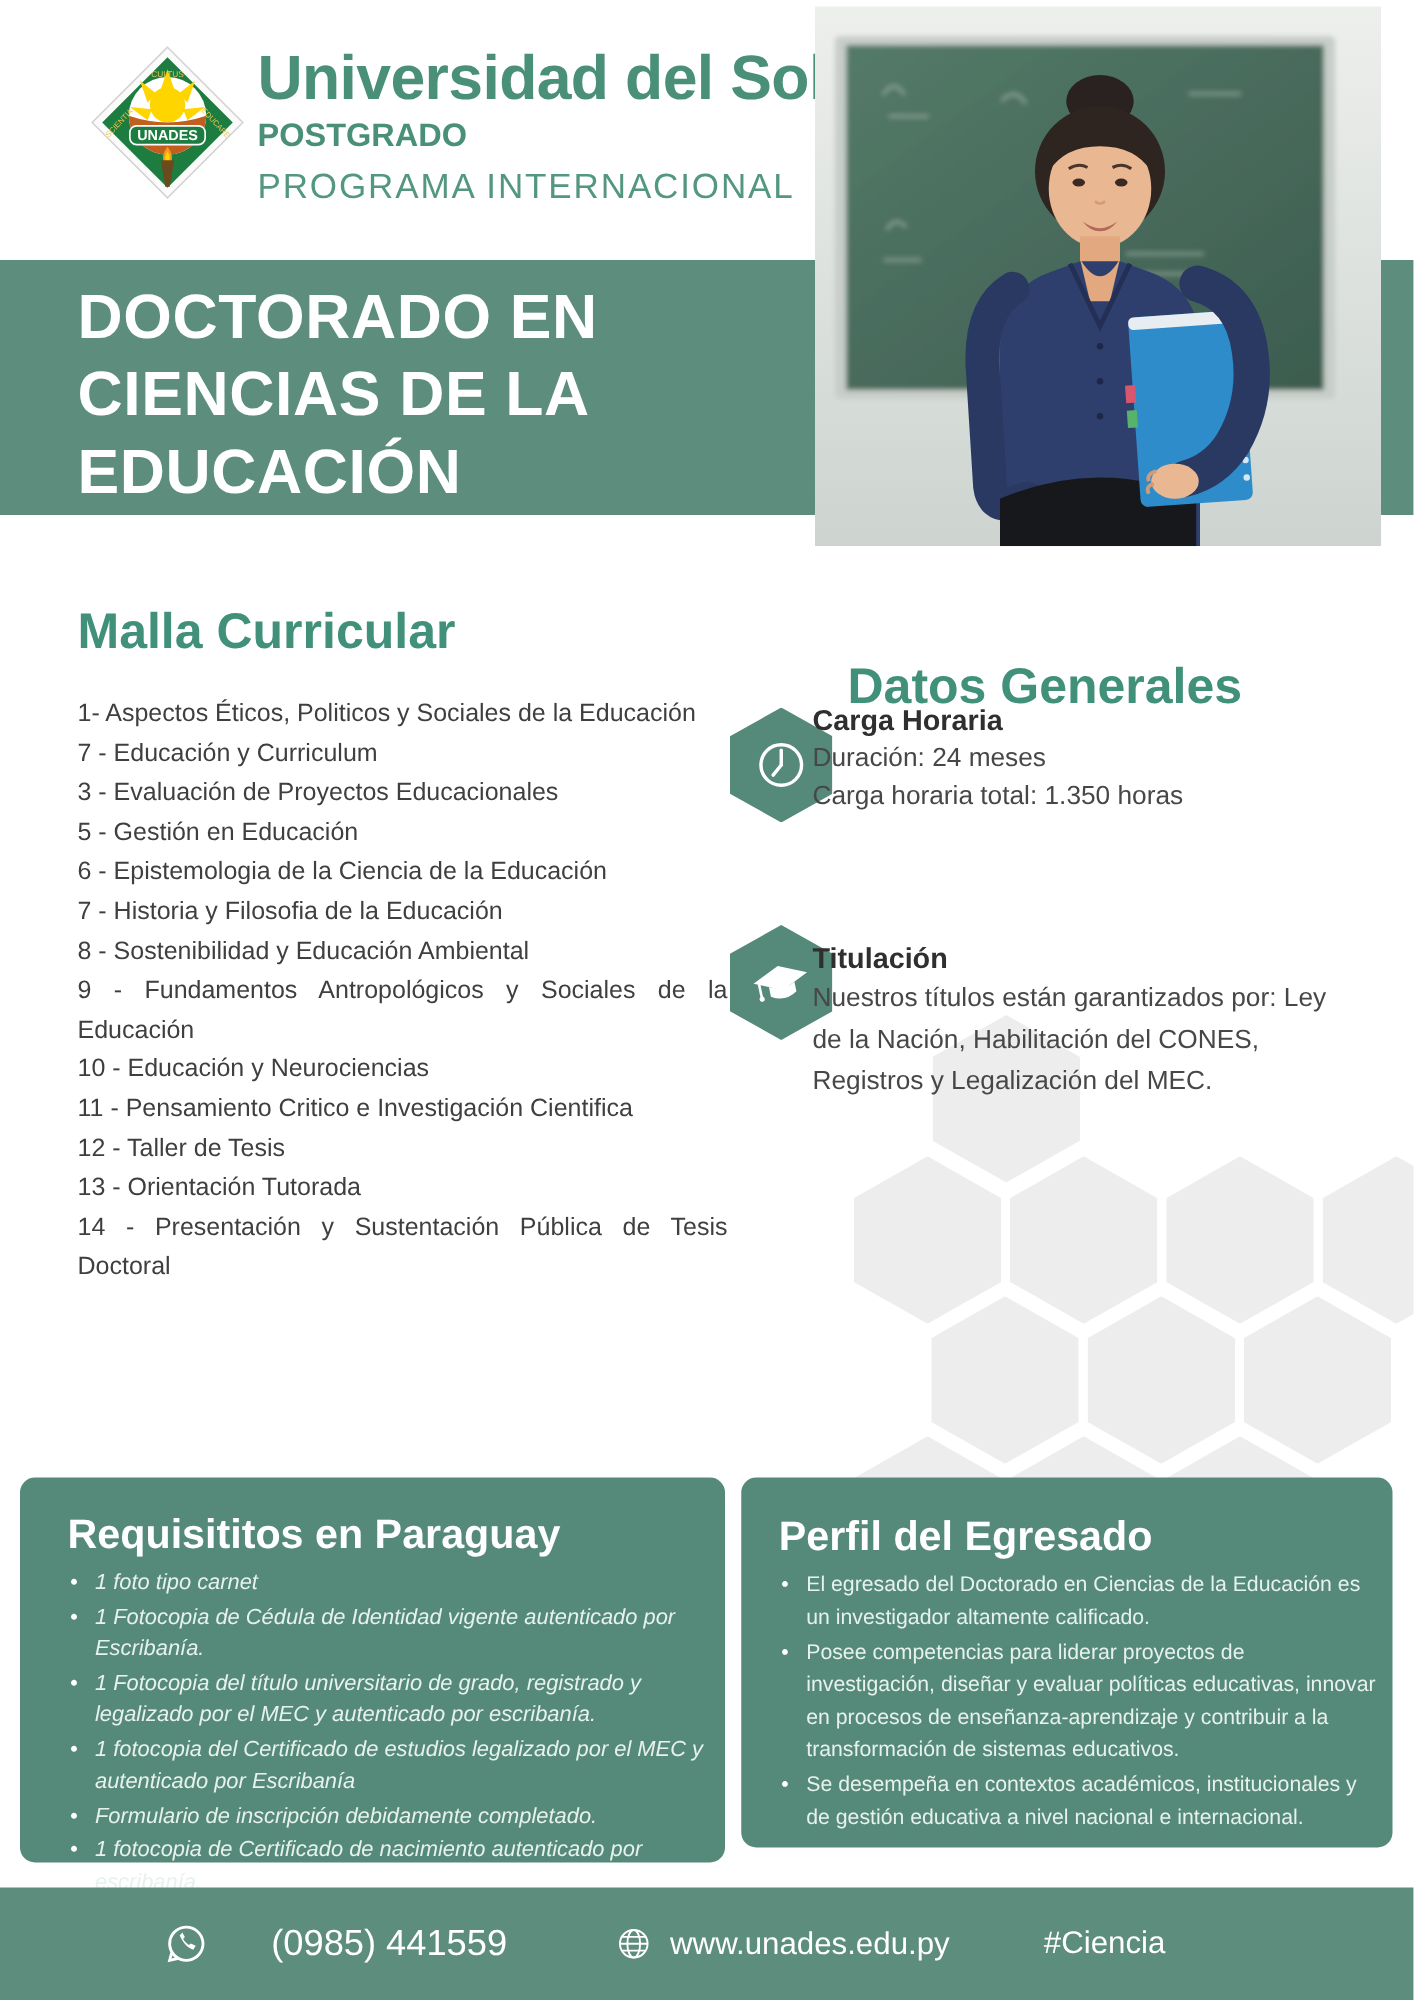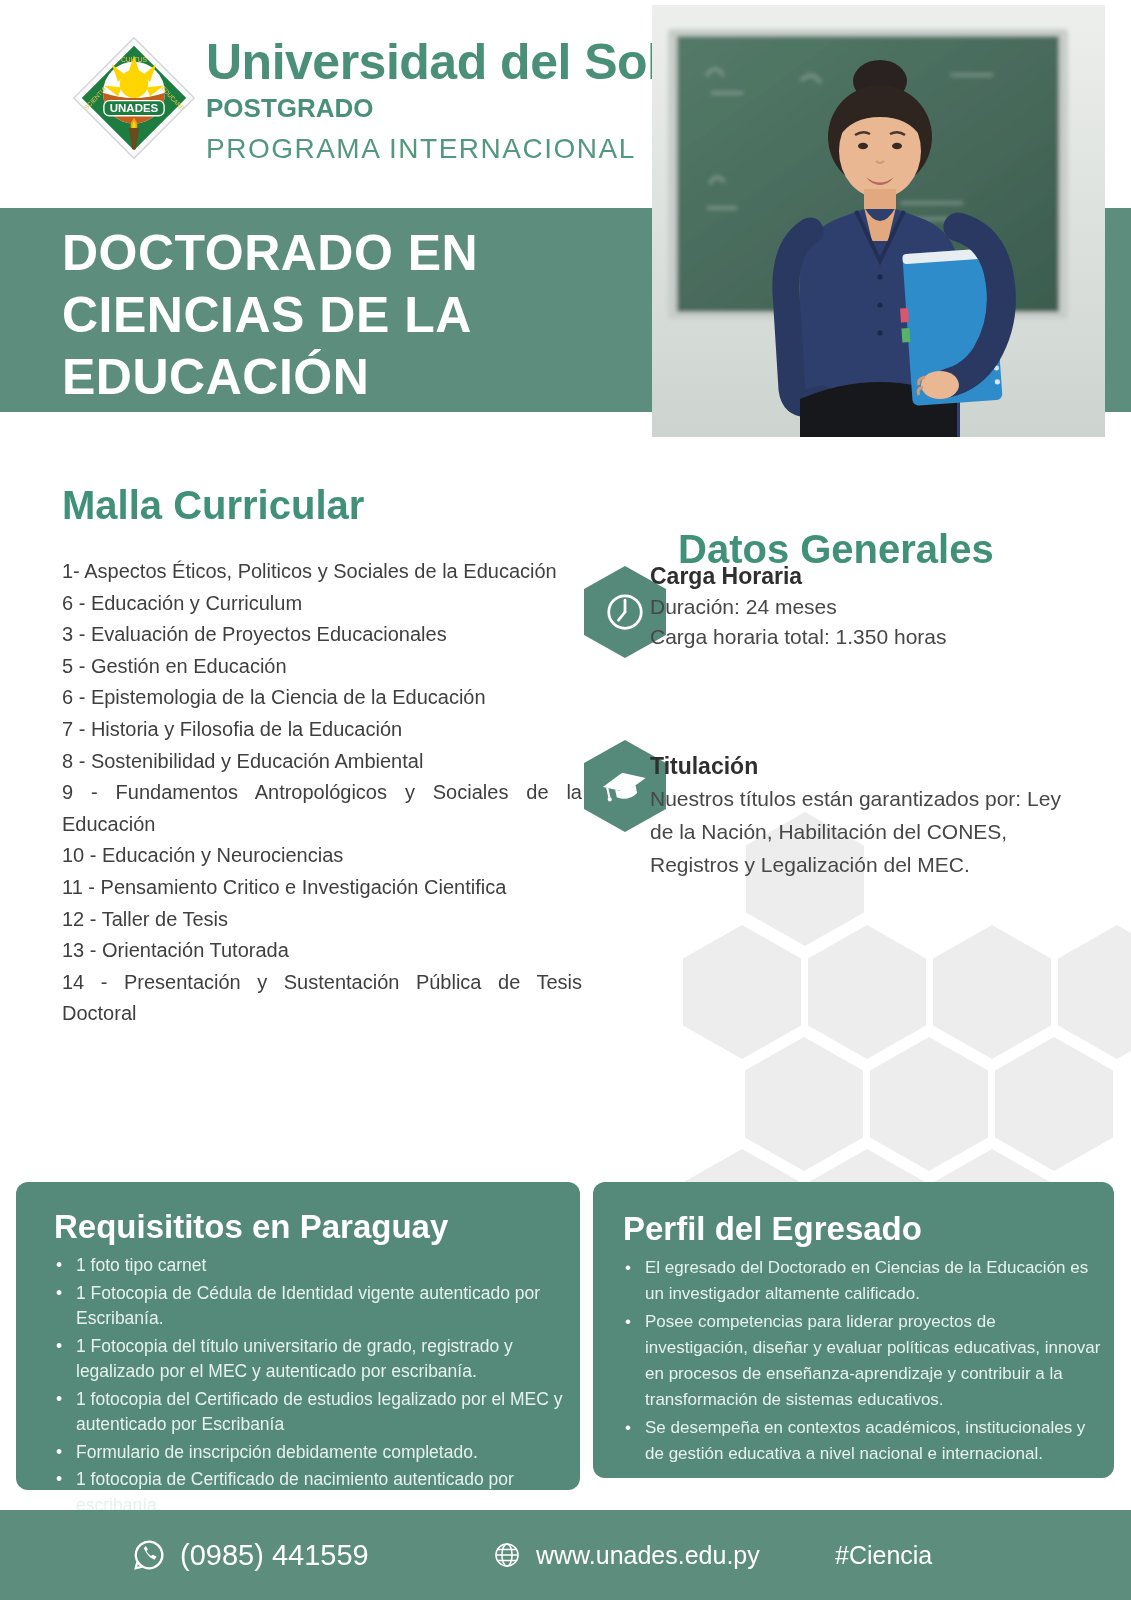--- a/index.html
+++ b/index.html
@@ -46,28 +46,28 @@
   .hex{position:absolute;width:118px;height:134px;background:#ededed;
        clip-path:polygon(50% 0%,100% 25%,100% 75%,50% 100%,0% 75%,0% 25%);}
 
   
   .box{position:absolute;background:#55897a;border-radius:12px;z-index:3;box-sizing:border-box;}
   .box-req{left:16px;top:1182px;width:564px;height:308px;padding:12px 14px 0 38px;}
   .box-per{left:593px;top:1182px;width:521px;height:296px;padding:14px 12px 16px 30px;}
   .box-title{font-size:33px;font-weight:800;color:#ffffff;line-height:44px;margin:11px 0 4px 0;}
   .box-list{list-style:none;margin:0;padding:0;}
   .box-item{position:relative;padding-left:22px;color:#e7f2ec;margin:0 0 2px 0;}
-  .box-req .box-item{font-size:17.5px;line-height:25.5px;}
+  .box-req .box-item{font-size:17.5px;line-height:25.5px;font-style:italic;}
   .box-per .box-item{font-size:17px;line-height:26px;}
   .box-item::before{content:"\2022";position:absolute;left:2px;top:0;color:#ffffff;}
 
   
   .footer{position:absolute;left:0;top:1510px;width:1131px;height:90px;background:#5c8d7d;z-index:4;}
   .f-item{position:absolute;top:50%;transform:translateY(-50%);display:flex;align-items:center;color:#ffffff;}
-  .f-phone{left:130px;font-size:29px;}
+  .f-phone{left:130px;font-size:29px;gap:37px;}
   .f-web{left:490px;font-size:25px;}
   .f-tag{left:835px;font-size:25px;}
   .f-item svg{margin-right:12px;}
 </style>
 </head>
 <body>
 
 <div class="page">
 
   <div class="hexbg">
@@ -187,21 +187,21 @@
         <ellipse cx="288" cy="380" rx="19" ry="14" fill="#eab793"></ellipse>
         <path d="M273 372 q-8 2 -6 8 M271 382 q-7 2 -4 8" stroke="#d49a74" stroke-width="3" fill="none"></path>
       </g>
     </svg>
   </div>
 
   <h2 class="malla-heading">Malla Curricular</h2>
   <div class="malla-list">
 
   <div class="malla-item">1- Aspectos Éticos, Politicos y Sociales de la Educación</div>
-      <div class="malla-item">6 -  Educación y Curriculum</div>
+      <div class="malla-item">7 -  Educación y Curriculum</div>
       <div class="malla-item">3 -  Evaluación de Proyectos Educacionales</div>
       <div class="malla-item">5 - Gestión en Educación</div>
       <div class="malla-item">6 - Epistemologia de la Ciencia de la Educación</div>
       <div class="malla-item">7 - Historia y Filosofia de la Educación</div>
       <div class="malla-item">8 - Sostenibilidad y Educación Ambiental</div>
       <div class="malla-item">9 - Fundamentos Antropológicos y Sociales de la Educación</div>
       <div class="malla-item">10 - Educación y Neurociencias</div>
       <div class="malla-item">11 - Pensamiento Critico e Investigación Cientifica</div>
       <div class="malla-item">12 - Taller de Tesis</div>
       <div class="malla-item">13 - Orientación Tutorada</div>

